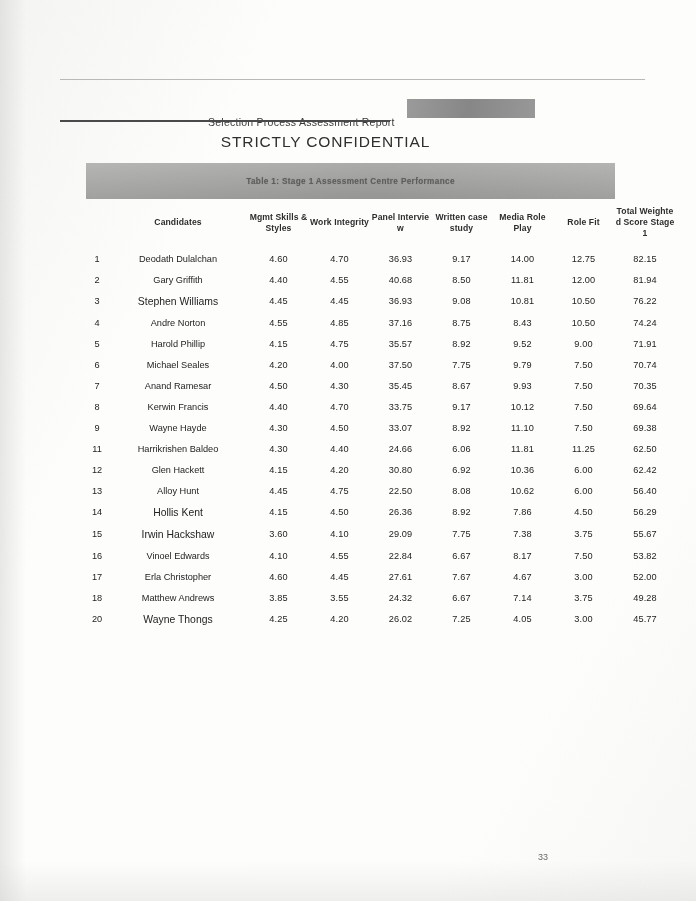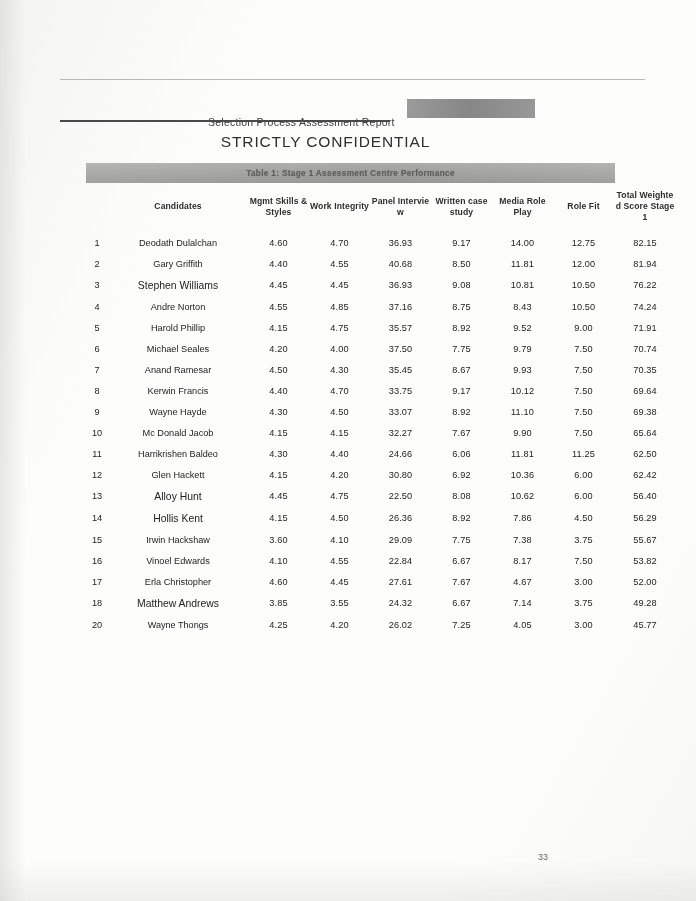--- a/index.html
+++ b/index.html
@@ -84,21 +84,21 @@
 
   
   .table-wrap {
     position: absolute;
     left: 86px;
     top: 163px;
     width: 529px;
   }
 
   .table-banner {
-    height: 20px;
+    height: 36px;
     background: #a3a3a1;
     background-image:
       linear-gradient(180deg, rgba(255,255,255,0.14) 0%, rgba(0,0,0,0.05) 100%),
       linear-gradient(92deg, rgba(255,255,255,0.07) 0%, rgba(0,0,0,0.04) 55%, rgba(255,255,255,0.05) 100%);
     display: flex;
     align-items: center;
     justify-content: center;
   }
   .table-banner-text {
     font-size: 8.2px;
@@ -329,31 +329,20 @@
             <td class="name">Wayne Hayde</td>
             <td class="num">4.30</td>
             <td class="num">4.50</td>
             <td class="num">33.07</td>
             <td class="num">8.92</td>
             <td class="num">11.10</td>
             <td class="num">7.50</td>
             <td class="num">69.38</td>
           </tr>
           <tr>
-            <td class="rank">10</td>
-            <td class="name">Mc Donald Jacob</td>
-            <td class="num">4.15</td>
-            <td class="num">4.15</td>
-            <td class="num">32.27</td>
-            <td class="num">7.67</td>
-            <td class="num">9.90</td>
-            <td class="num">7.50</td>
-            <td class="num">65.64</td>
-          </tr>
-          <tr>
             <td class="rank">11</td>
             <td class="name">Harrikrishen Baldeo</td>
             <td class="num">4.30</td>
             <td class="num">4.40</td>
             <td class="num">24.66</td>
             <td class="num">6.06</td>
             <td class="num">11.81</td>
             <td class="num">11.25</td>
             <td class="num">62.50</td>
           </tr>

